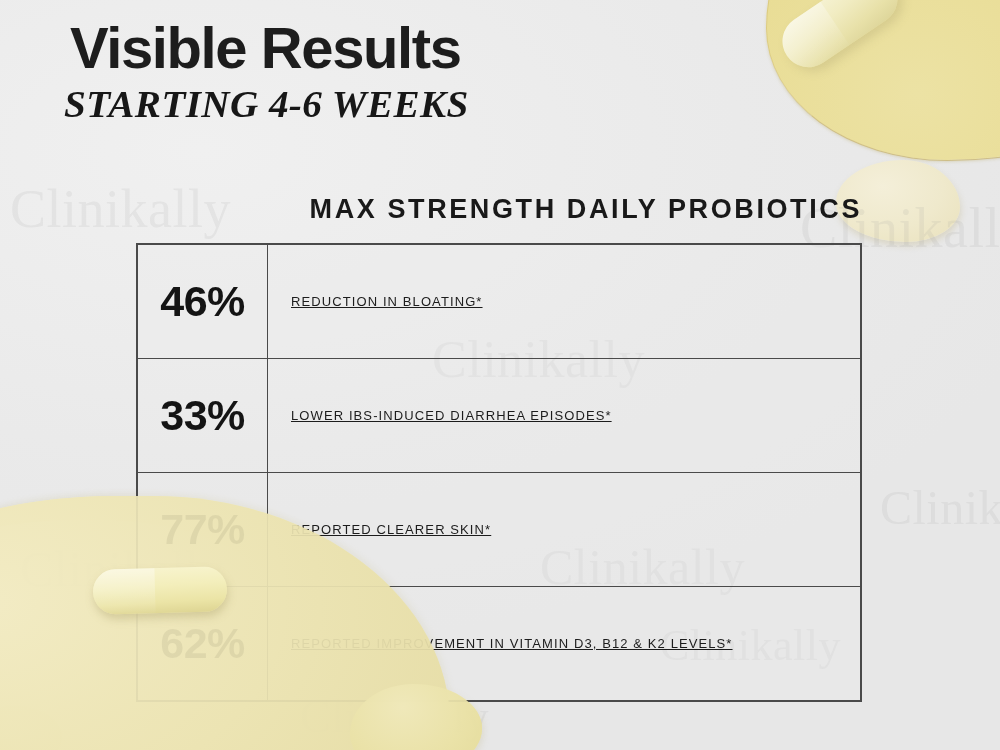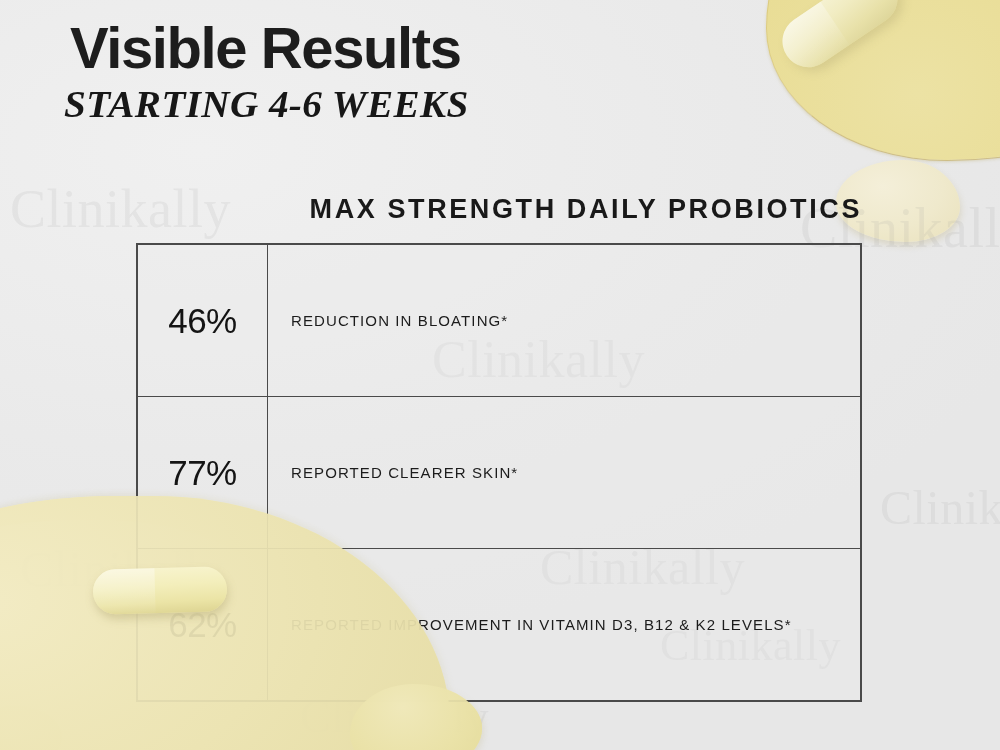--- a/index.html
+++ b/index.html
@@ -228,36 +228,37 @@
     border: 1.6px solid #4a4a4a;
     vertical-align: middle;
     padding: 0;
   }
   .col-pct {
     width: 129px;
     text-align: center;
   }
   .pct {
     font-family: "Liberation Sans", sans-serif;
-    font-weight: normal;
-    font-size: 35px;
+    font-weight: bold;
+    font-size: 43px;
     letter-spacing: -0.6px;
     color: #141414;
   }
   .col-desc {
     padding-left: 23px !important;
     padding-right: 14px !important;
   }
   .desc {
     font-family: "Liberation Sans", sans-serif;
     font-weight: normal;
-    font-size: 15px;
+    font-size: 13px;
     letter-spacing: 1.1px;
     color: #1c1c1c;
     line-height: 1.3;
+    text-decoration: underline;
   }
 
   
   .overlay-layer {
     position: absolute;
     inset: 0;
     pointer-events: none;
   }
   .ov-blob-bl {
     position: absolute;
@@ -330,20 +331,24 @@
   <div class="subhead">STARTING 4-6 WEEKS</div>
 
   <div class="table-title">MAX STRENGTH DAILY PROBIOTICS</div>
 
   <div class="results-table">
     <table>
       <tbody id="results-tbody">
           <tr>
             <td class="col-pct"><span class="pct">46%</span></td>
             <td class="col-desc"><span class="desc">REDUCTION IN BLOATING*</span></td>
+          </tr>
+          <tr>
+            <td class="col-pct"><span class="pct">33%</span></td>
+            <td class="col-desc"><span class="desc">LOWER IBS-INDUCED DIARRHEA EPISODES*</span></td>
           </tr>
           <tr>
             <td class="col-pct"><span class="pct">77%</span></td>
             <td class="col-desc"><span class="desc">REPORTED CLEARER SKIN*</span></td>
           </tr>
           <tr>
             <td class="col-pct"><span class="pct">62%</span></td>
             <td class="col-desc"><span class="desc">REPORTED IMPROVEMENT IN VITAMIN D3, B12 &amp; K2 LEVELS*</span></td>
           </tr>
         </tbody>

